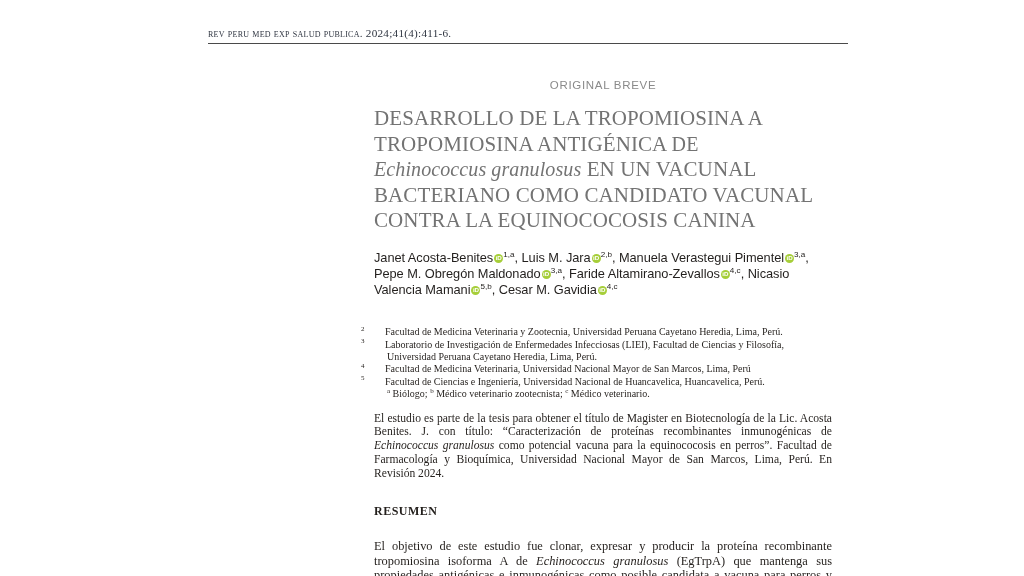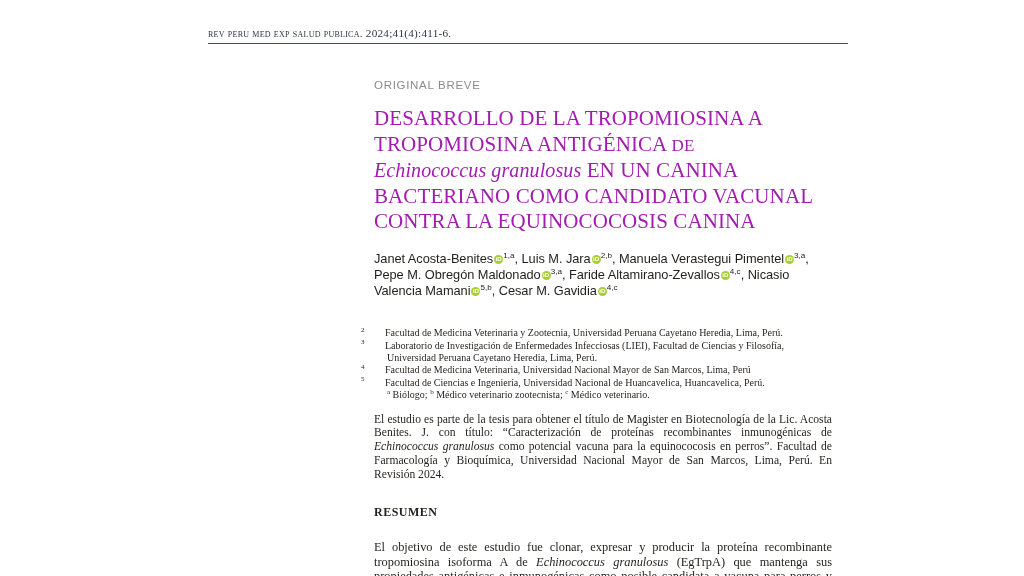--- a/index.html
+++ b/index.html
@@ -50,33 +50,34 @@
     width: 458px;
   }
 
   .kicker {
     font-family: "Liberation Sans", "DejaVu Sans", sans-serif;
     font-size: 11.5px;
     letter-spacing: 0.7px;
     color: #8a8a8a;
     line-height: 14px;
     margin-bottom: 14px;
+    text-align: center;
   }
 
   .doc-title {
     font-family: "Liberation Serif", "DejaVu Serif", serif;
     font-size: 21px;
     line-height: 25.5px;
-    color: #a21caf;
+    color: #737373;
     letter-spacing: 0.1px;
     margin: 0 0 16px 0;
     font-weight: normal;
   }
   .doc-title .tt-sc {
-    font-size: 17px;
+    font-size: 20px;
     font-family: Liberation Serif, serif;
   }
   .doc-title .tt-it {
     font-style: italic;
     font-size: 20px;
   }
 
   .authors {
     font-family: "Liberation Sans", "DejaVu Sans", sans-serif;
     font-size: 12.8px;
@@ -192,21 +193,21 @@
   <div class="rh-rule"></div>
 </div>
 
 <div class="column">
 
   <div class="kicker">ORIGINAL BREVE</div>
 
   <h1 class="doc-title">
     <span>DESARROLLO DE LA TROPOMIOSINA A</span><br>
     <span>TROPOMIOSINA ANTIGÉNICA</span><span> </span><span class="tt-sc">DE</span><br>
-    <span class="tt-it">Echinococcus granulosus</span><span> </span><span>EN UN CANINA</span><br>
+    <span class="tt-it">Echinococcus granulosus</span><span> </span><span>EN UN VACUNAL</span><br>
     <span>BACTERIANO COMO CANDIDATO VACUNAL</span><br>
     <span>CONTRA LA EQUINOCOCOSIS CANINA</span>
   </h1>
 
   <div class="authors">
     <span><span>Janet Acosta-Benites</span><span class="orcid"></span><sup>1,a</sup><span>, </span></span><span><span>Luis M. Jara</span><span class="orcid"></span><sup>2,b</sup><span>, </span></span><span><span>Manuela Verastegui Pimentel</span><span class="orcid"></span><sup>3,a</sup><span>, </span></span><span><span>Pepe M. Obregón Maldonado</span><span class="orcid"></span><sup>3,a</sup><span>, </span></span><span><span>Faride  Altamirano-Zevallos</span><span class="orcid"></span><sup>4,c</sup><span>, </span></span><span><span>Nicasio Valencia Mamani</span><span class="orcid"></span><sup>5,b</sup><span>, </span></span><span><span>Cesar M. Gavidia</span><span class="orcid"></span><sup>4,c</sup><span></span></span>
   </div>
 
   <div class="affiliations">
     <span class="aff-row"><span class="aff-num">2</span><span class="aff-sp"></span><span>Facultad de Medicina Veterinaria y Zootecnia, Universidad Peruana Cayetano Heredia, Lima, Perú.</span></span>

